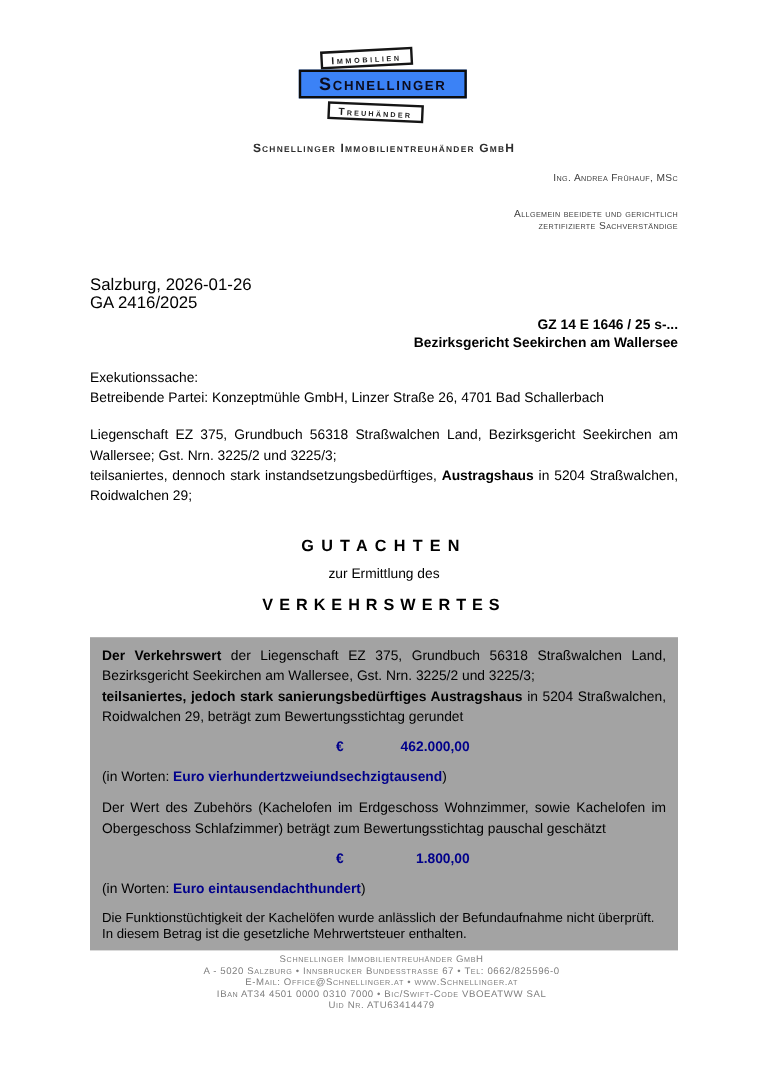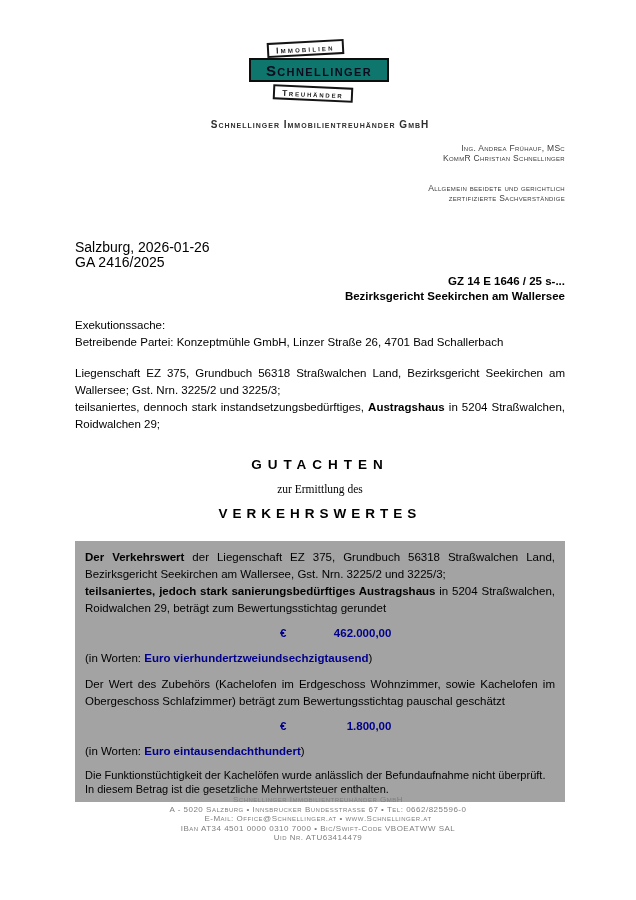--- a/index.html
+++ b/index.html
@@ -12,21 +12,21 @@
   
   .logo-wrap{position:relative;width:150px;margin:40px auto 0;height:66px;}
   .logo-box{box-sizing:border-box;font-variant:small-caps;text-align:center;}
   .logo-top{
     position:absolute;top:1px;left:22px;z-index:1;background:#fff;border:2px solid #151515;
     padding:1px 7px 0;transform:rotate(-3deg);
     font-size:8.5px;font-weight:bold;letter-spacing:2.2px;color:#1b1b1b;
   }
   .logo-main{
     position:absolute;top:18px;left:4px;width:140px;z-index:2;
-    background:#0f766e;border:2px solid #0d0d0d;padding:2px 0 1px;
+    background:#3b82f6;border:2px solid #0d0d0d;padding:2px 0 1px;
     font-size:15px;font-weight:bold;letter-spacing:1.4px;color:#0c0c1e;
   }
   .logo-bottom{
     position:absolute;top:46px;left:28px;z-index:1;background:#fff;border:2px solid #151515;
     padding:1px 7px 0;transform:rotate(2.5deg);
     font-size:8.5px;font-weight:bold;letter-spacing:1.8px;color:#1b1b1b;
   }
   .company-line{
     margin-top:13px;text-align:center;font-variant:small-caps;font-weight:bold;
     font-size:10px;letter-spacing:1px;color:#2e2e2e;
@@ -42,21 +42,21 @@
   .date-block{margin-top:37px;text-align:left;font-size:14px;line-height:15px;}
   .case-block{margin-top:4px;text-align:right;font-size:11.5px;line-height:15px;font-weight:bold;}
 
   
   .body-text{margin-top:13px;font-size:11.5px;line-height:17px;}
   .para{font-size:11.5px;line-height:17px;}
   .justify{text-align:justify;}
   .property-para{margin-top:14px;}
 
   .title-main{margin-top:24px;text-align:center;font-weight:bold;font-size:13.5px;letter-spacing:6px;}
-  .title-sub{margin-top:11px;text-align:center;font-size:11.5px;font-family:Liberation Serif, serif;}
+  .title-sub{margin-top:11px;text-align:center;font-size:11.5px;}
   .title-main2{margin-top:11px;text-align:center;font-weight:bold;font-size:13.5px;letter-spacing:5px;}
 
   
   .value-box{
     margin-top:20px;background:#a3a3a3;padding:8px 10px 6px;
     font-size:11.5px;line-height:17px;
   }
   .value-box .para{margin:0 0 8px;}
   .navy{color:#00008b;font-weight:bold;}
   .amount-row{display:flex;margin:8px 0;font-weight:bold;color:#00008b;padding-left:195px;}
@@ -86,21 +86,20 @@
     </div>
     <div class="logo-box logo-bottom">
       <span>Treuhänder</span>
     </div>
   </div>
 
   <div class="company-line">Schnellinger Immobilientreuhänder GmbH</div>
 
   <div class="header-right">
     <div>Ing. Andrea Frühauf, MSc</div>
-    <div>KommR Christian Schnellinger</div>
     <div class="grp2">Allgemein beeidete und gerichtlich</div>
     <div>zertifizierte Sachverständige</div>
   </div>
 
   <div class="date-block">
     <div>Salzburg, 2026-01-26</div>
     <div>GA 2416/2025</div>
   </div>
 
   <div class="case-block">

